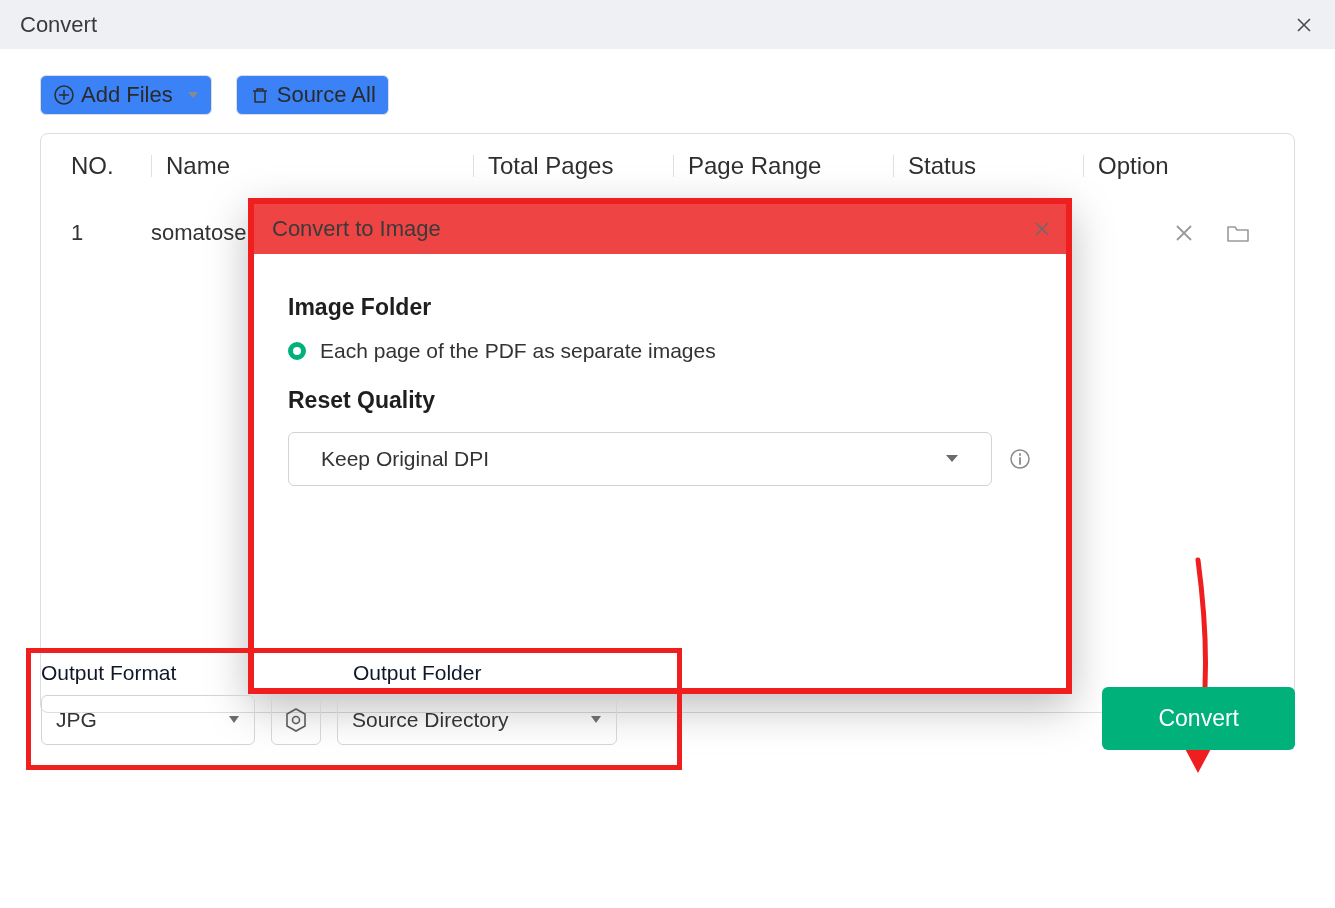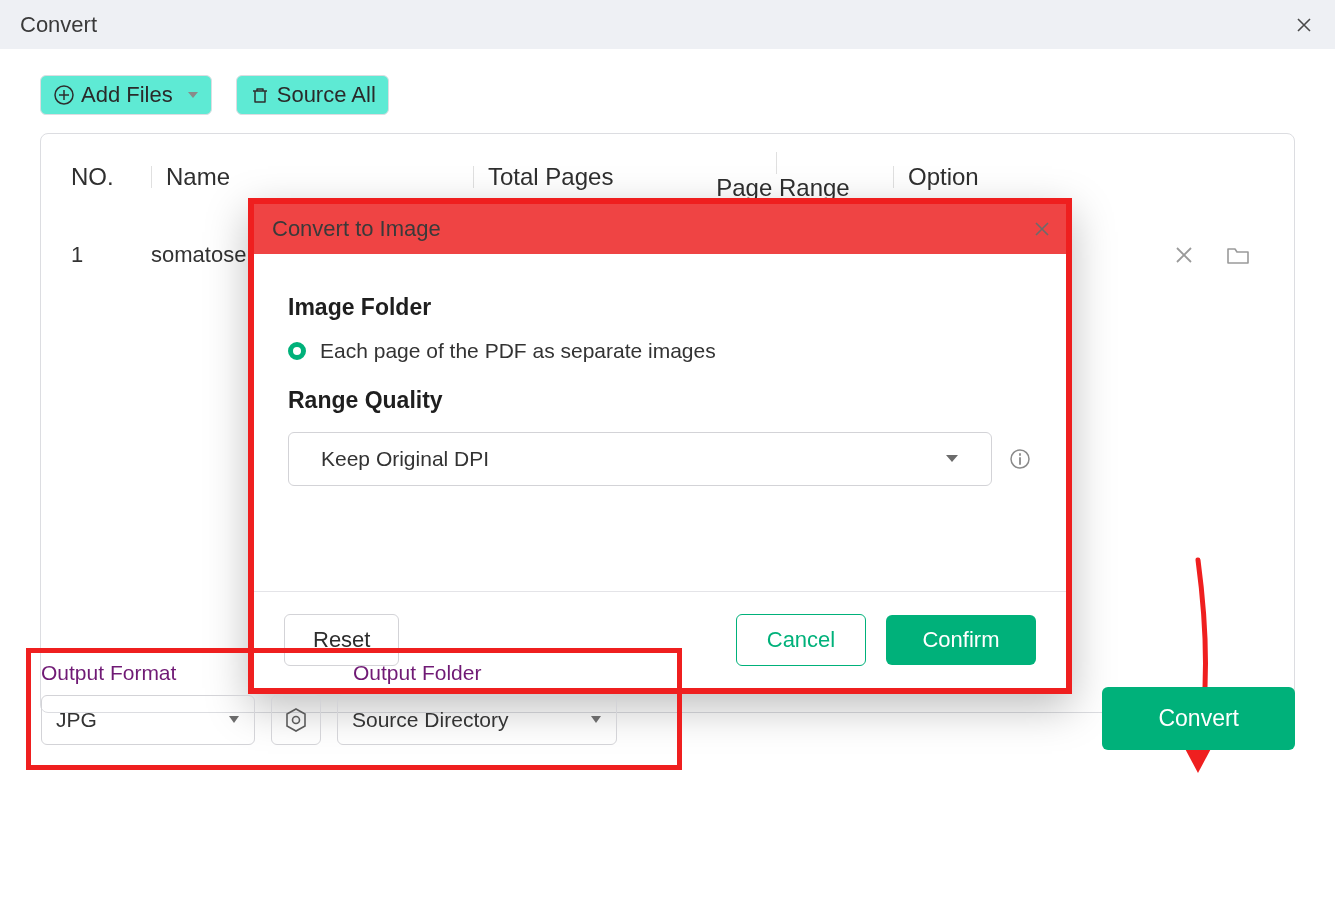--- a/index.html
+++ b/index.html
@@ -23,21 +23,21 @@
   }
 
   
   .toolbar {
     display: flex; gap: 24px; padding: 26px 20px 0 40px;
   }
   .tbtn {
     display: inline-flex; align-items: center; gap: 6px;
     border: 1px solid #dcdde1; border-radius: 6px;
     padding: 6px 12px; font-size: 22px; cursor: pointer;
-    background: #5eead4;
+    background: #3b82f6;
   }
   .tbtn .caret { width: 12px; height: 12px; margin-left: 8px; display:inline-flex; align-items:center; justify-content:center;}
   .icon { display: inline-flex; align-items: center; justify-content: center; }
 
   
   .tablewrap {
     margin: 18px 40px 0 40px;
     border: 1px solid #dcdde1;
     border-radius: 8px;
     height: 580px;
@@ -47,21 +47,21 @@
   .thead {
     display: flex;
     padding: 18px 30px;
     font-size: 24px;
     color: #2f2f2f;
   }
   .th { display:flex; align-items:center; }
   .th.no { width: 80px; }
   .th.name { width: 322px; }
   .th.pages { width: 200px; }
-  .th.range { width: 220px; flex-direction: column; }
+  .th.range { width: 220px; }
   .th.status { width: 190px; }
   .th.option { flex: 1; }
   .sep { width:1px; height:22px; background:#e0e0e0; margin-right: 14px;}
   .trow {
     display:flex; padding: 22px 30px; font-size: 22px; color:#333;
     align-items: center;
   }
   .td.no { width:80px; }
   .td.name { width:322px; white-space:nowrap; overflow:hidden; }
   .td.pages { width:200px; }
@@ -120,21 +120,21 @@
   .btn.confirm { background:#00b17a; color:#fff; min-width:150px;}
   .mfooter .spacer { flex:1; }
 
   
   .bottom {
     position:absolute; left:26px; bottom:26px;
     width: 656px; height:122px;
     border: 5px solid #ef1f1f;
     padding: 8px 10px 10px 10px;
   }
-  .bottom .labels { display:flex; font-size:21px; color:#701a75; }
+  .bottom .labels { display:flex; font-size:21px; color:#0f172a; }
   .bottom .labels .ofmt { width: 312px; }
   .bottom .row { display:flex; align-items:flex-end; gap: 16px; margin-top: 10px;}
   .bottom .select.small { width: 214px; flex:none; padding: 12px 14px; font-size:21px;}
   .gear { width:50px; height:50px; border:1px solid #d3d3d7; border-radius:6px; display:flex; align-items:center; justify-content:center; cursor:pointer;}
   .bottom .select.folder { width: 280px; flex:none; padding: 12px 14px; font-size:21px;}
 
   
   .convertBtn {
     position:absolute; right: 40px; bottom: 46px;
     background:#00b17a; color:#fff; font-size:23px;
@@ -197,20 +197,24 @@
           <span>Name</span>
         </div>
       <div class="th pages">
           <span class="sep"></span>
           <span>Total Pages</span>
         </div>
       <div class="th range">
           <span class="sep"></span>
           <span>Page Range</span>
         </div>
+      <div class="th status">
+          <span class="sep"></span>
+          <span>Status</span>
+        </div>
       <div class="th option">
           <span class="sep"></span>
           <span>Option</span>
         </div>
     </div>
     <div class="trow">
       <div class="td no">1</div>
       <div class="td name">somatose</div>
       <div class="td pages"></div>
       <div class="td range"></div>
@@ -238,50 +242,38 @@
             <path d="M2 2 L14 14 M14 2 L2 14" stroke="#6b6b6b" stroke-width="1.6"></path>
           </svg>
       </span>
     </div>
     <div class="mbody">
       <h3>Image Folder</h3>
       <div class="radio-row">
         <span class="radio-dot"></span>
         <span>Each page of the PDF as separate images</span>
       </div>
-      <h3>Range Quality</h3>
+      <h3>Reset Quality</h3>
       <div class="quality-row">
         <div class="select">
           <span>Keep Original DPI</span>
           <span class="icon">
             <svg width="14" height="10" viewBox="0 0 14 10">
                 <path d="M1 1 L7 8 L13 1" fill="#6b6b6b"></path>
               </svg>
           </span>
         </div>
         <span class="info-ico icon">
           <svg width="22" height="22" viewBox="0 0 22 22">
               <circle cx="11" cy="11" r="9" stroke="#8a8a8a" stroke-width="1.5" fill="none"></circle>
               <path d="M11 6 V7 M11 10 V16" stroke="#8a8a8a" stroke-width="1.8" stroke-linecap="round"></path>
             </svg>
         </span>
       </div>
     </div>
-    <div class="mfooter">
-      <div class="btn reset">
-          <span>Reset</span>
-        </div>
-      <div class="spacer"></div>
-      <div class="btn cancel">
-          <span>Cancel</span>
-        </div>
-      <div class="btn confirm">
-          <span>Confirm</span>
-        </div>
-    </div>
   </div>
 
   <div class="bottom">
     <div class="labels">
       <div class="ofmt">Output Format</div>
       <div>Output Folder</div>
     </div>
     <div class="row">
       <div class="select small">
         <span>JPG</span>

